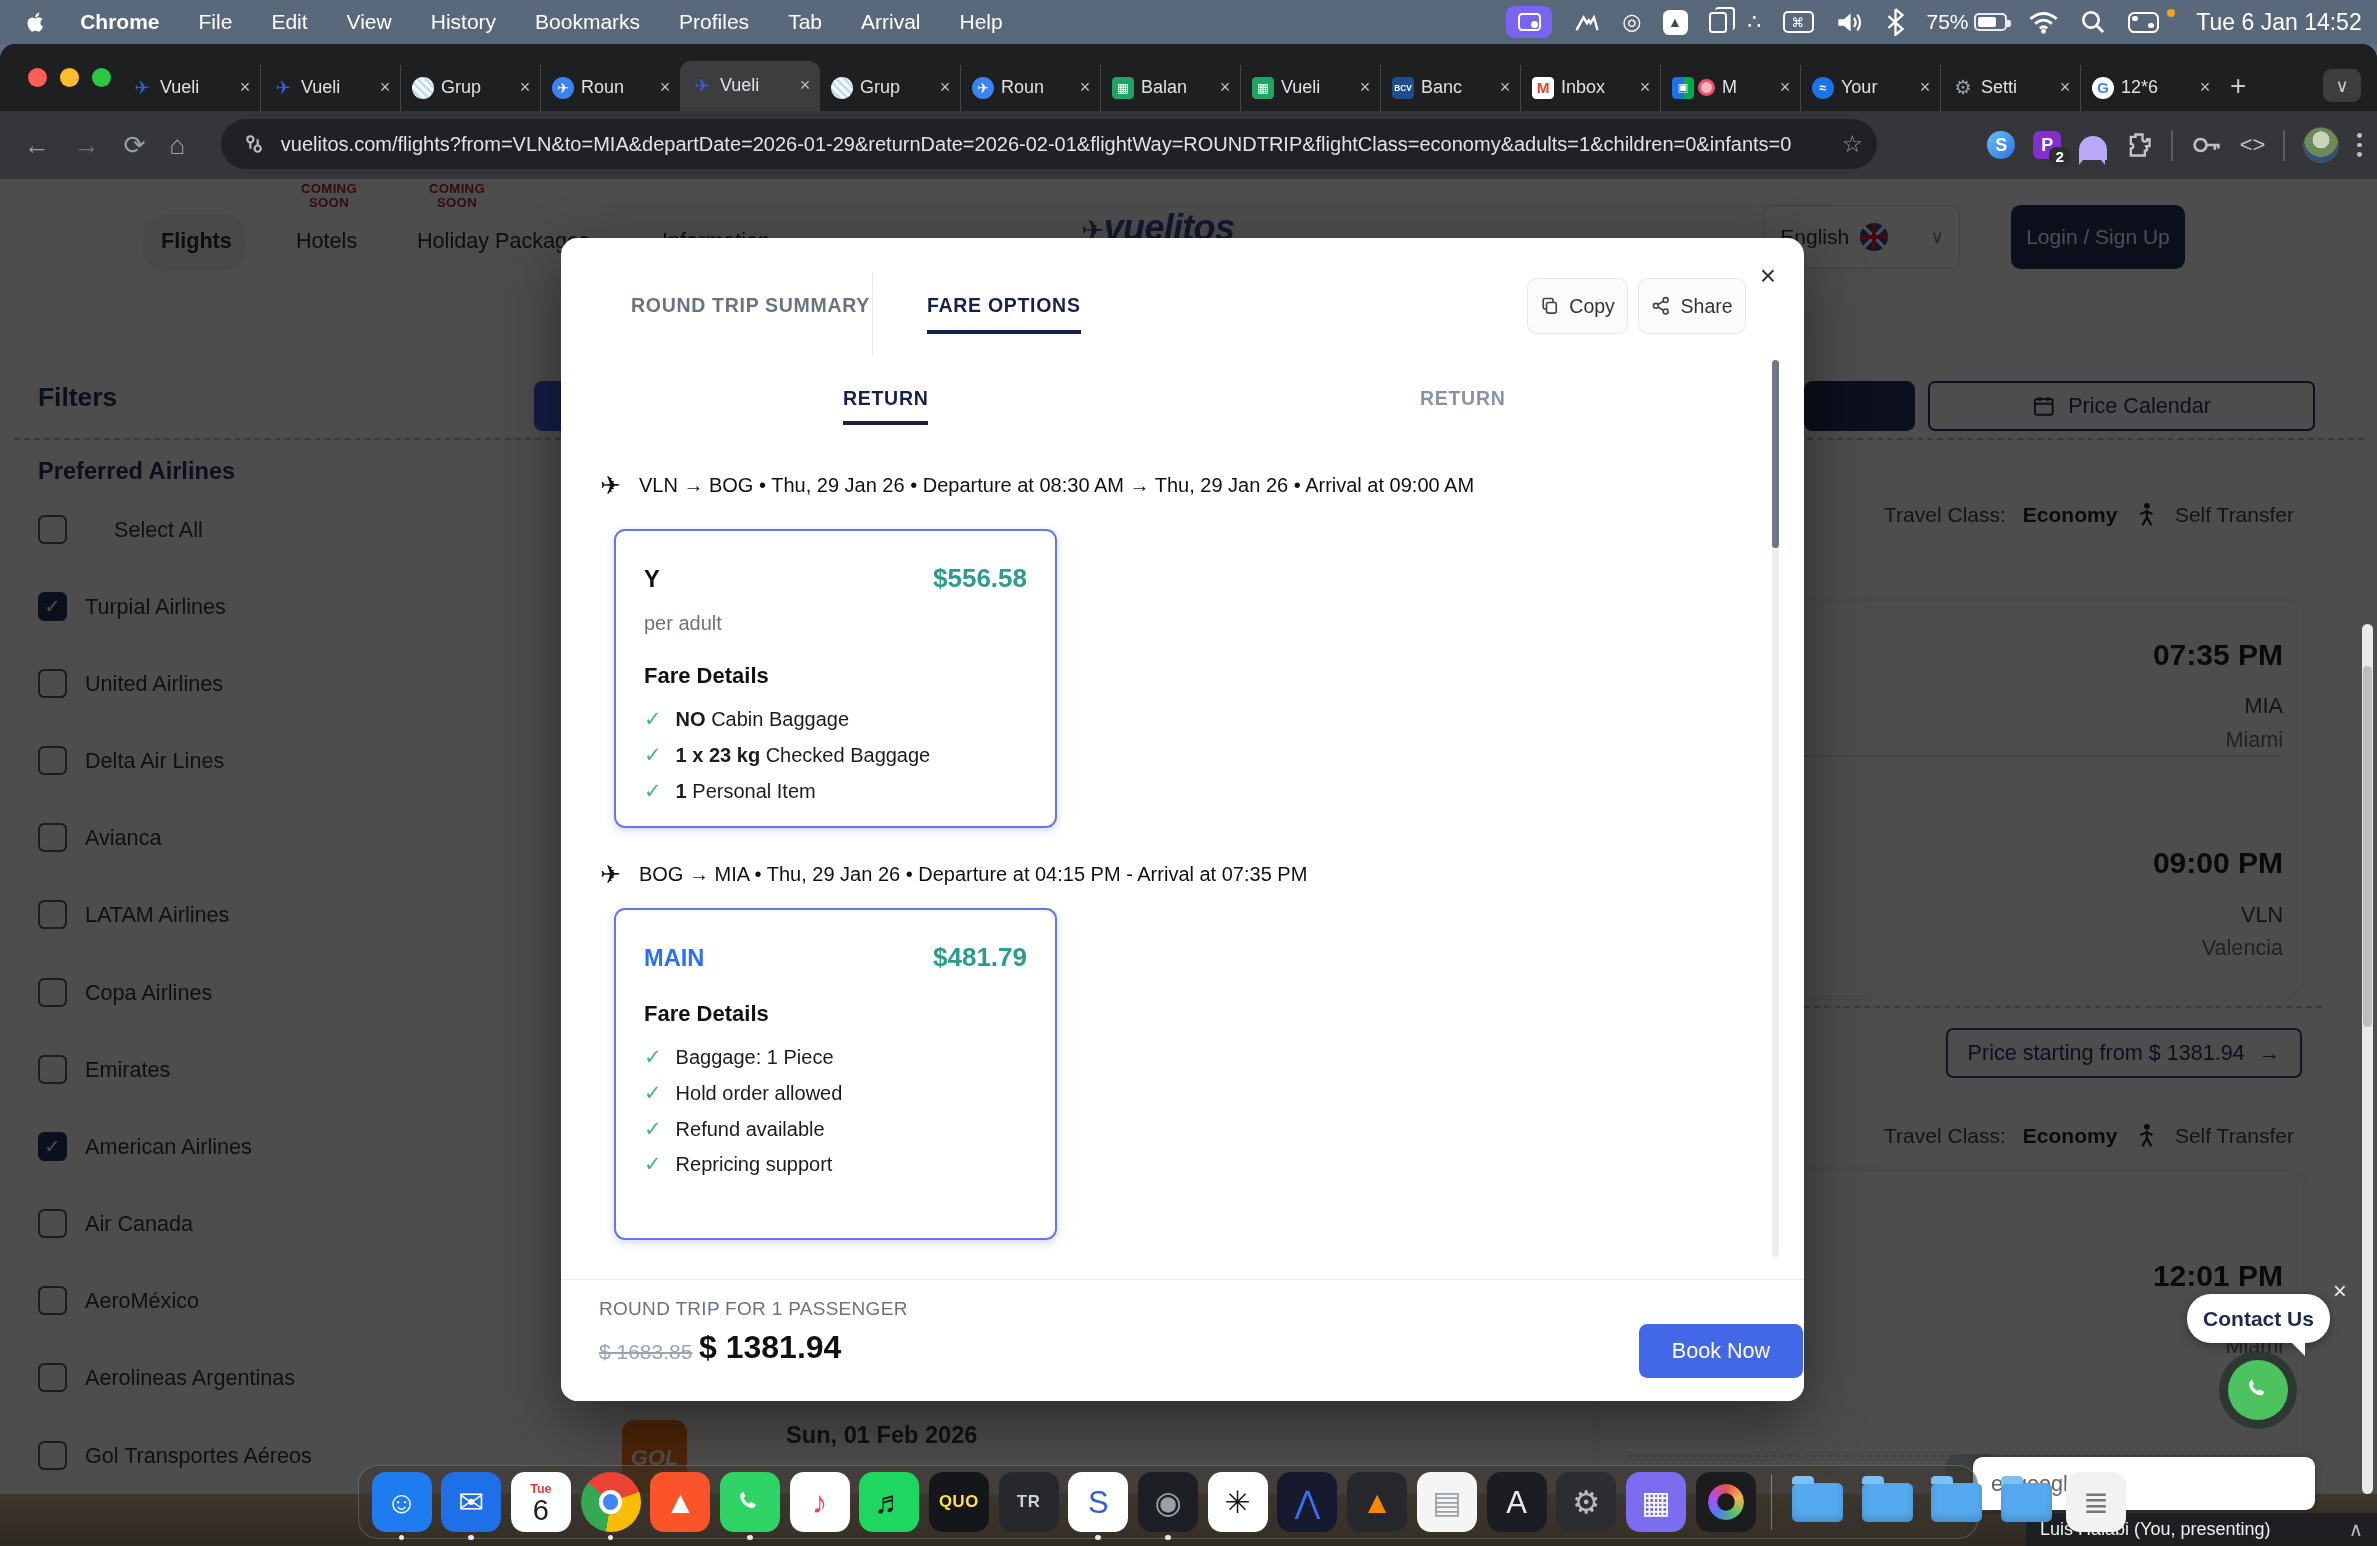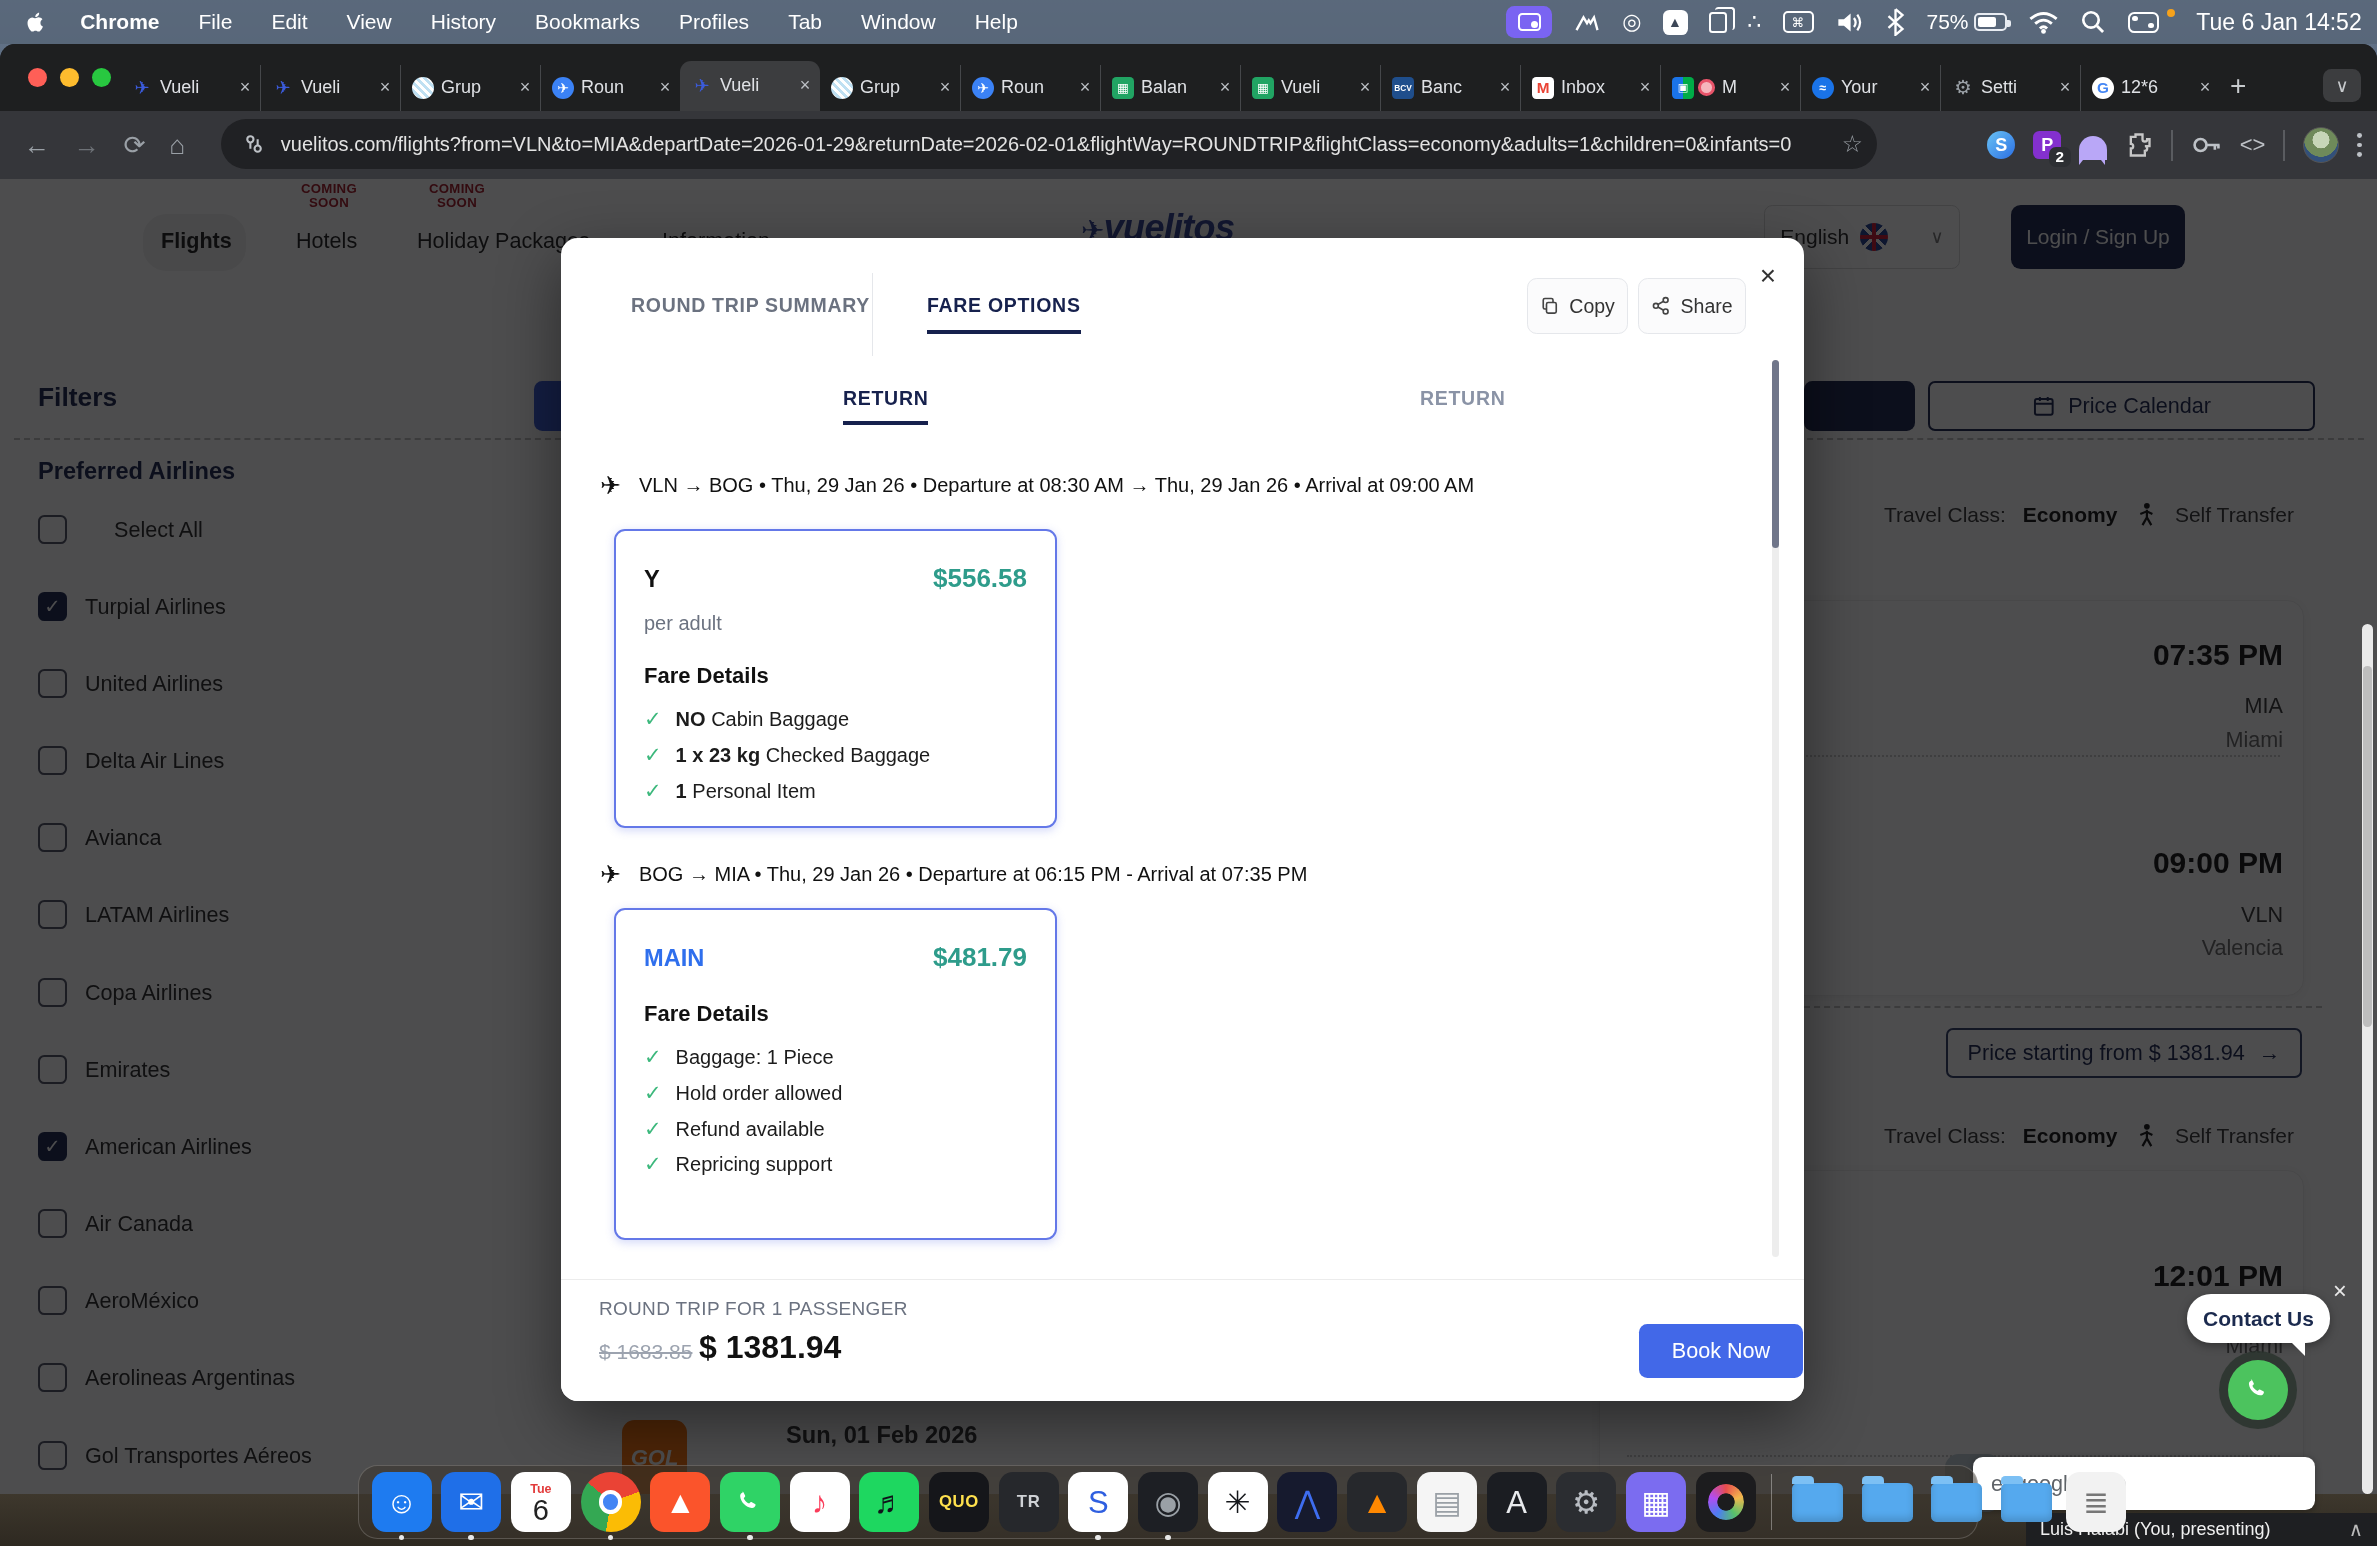--- a/index.html
+++ b/index.html
@@ -218,21 +218,21 @@
       </svg>
     <div id="menu-items">
         <span class="mi b">Chrome</span>
         <span class="mi">File</span>
         <span class="mi">Edit</span>
         <span class="mi">View</span>
         <span class="mi">History</span>
         <span class="mi">Bookmarks</span>
         <span class="mi">Profiles</span>
         <span class="mi">Tab</span>
-        <span class="mi">Window</span>
+        <span class="mi">Arrival</span>
         <span class="mi">Help</span>
       </div>
     <div id="menu-right">
       <div class="share-pill">
           <div class="scr"></div>
         </div>
       <svg width="28" height="28" viewBox="0 0 24 24">
           <path d="M3 19 L9 8 L12 13 L13.5 10.5 L15 13 L18 8 L21 19" fill="none" stroke="#fff" stroke-width="2"></path>
         </svg>
       <span class="st-glyph">◎</span>
@@ -567,21 +567,21 @@
               </li>
               <li>
                 <span class="ck">✓</span>
                 <span><b>1  </b>Personal Item</span>
               </li>
             </ul>
         </div>
 
         <div class="seg-row" style="top:622px;">
           <span class="pl">✈</span>
-          <span class="txt">BOG → MIA   •   Thu, 29 Jan 26   •   Departure at 06:15 PM - Arrival at 07:35 PM</span>
+          <span class="txt">BOG → MIA   •   Thu, 29 Jan 26   •   Departure at 04:15 PM - Arrival at 07:35 PM</span>
         </div>
         <div class="fare-card" style="top:670px;height:332px;">
           <div class="fare-head">
             <span class="fare-name blue">MAIN</span>
             <span class="fare-price">$481.79</span>
           </div>
           <div class="fare-dt" style="margin-top:28px;">Fare Details</div>
           <ul class="fare-list" id="fare-list-1">
               <li>
                 <span class="ck">✓</span>

